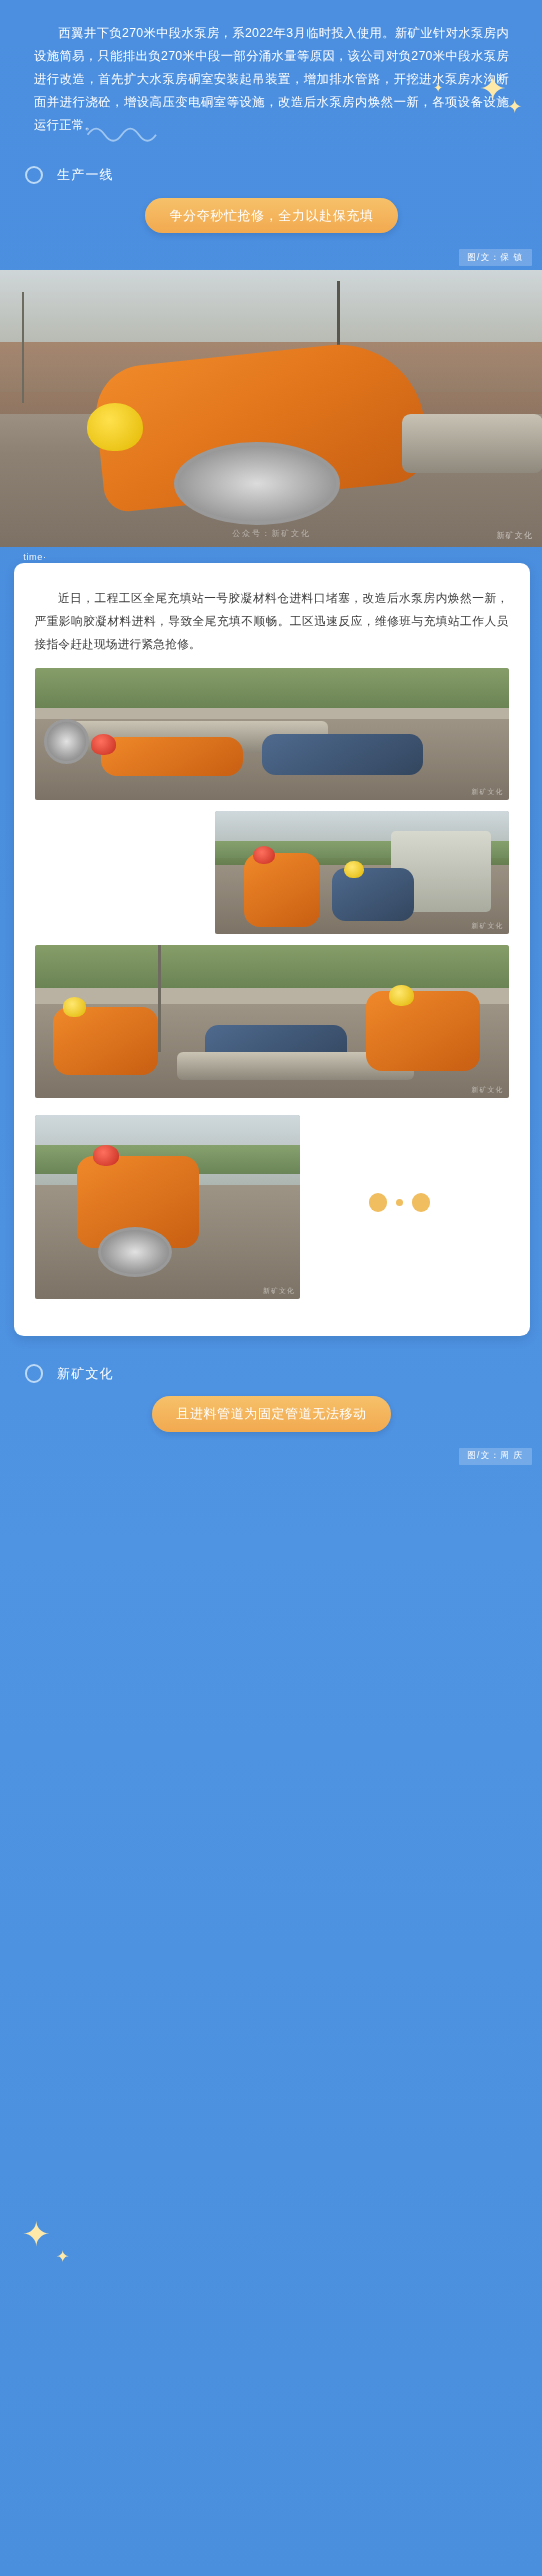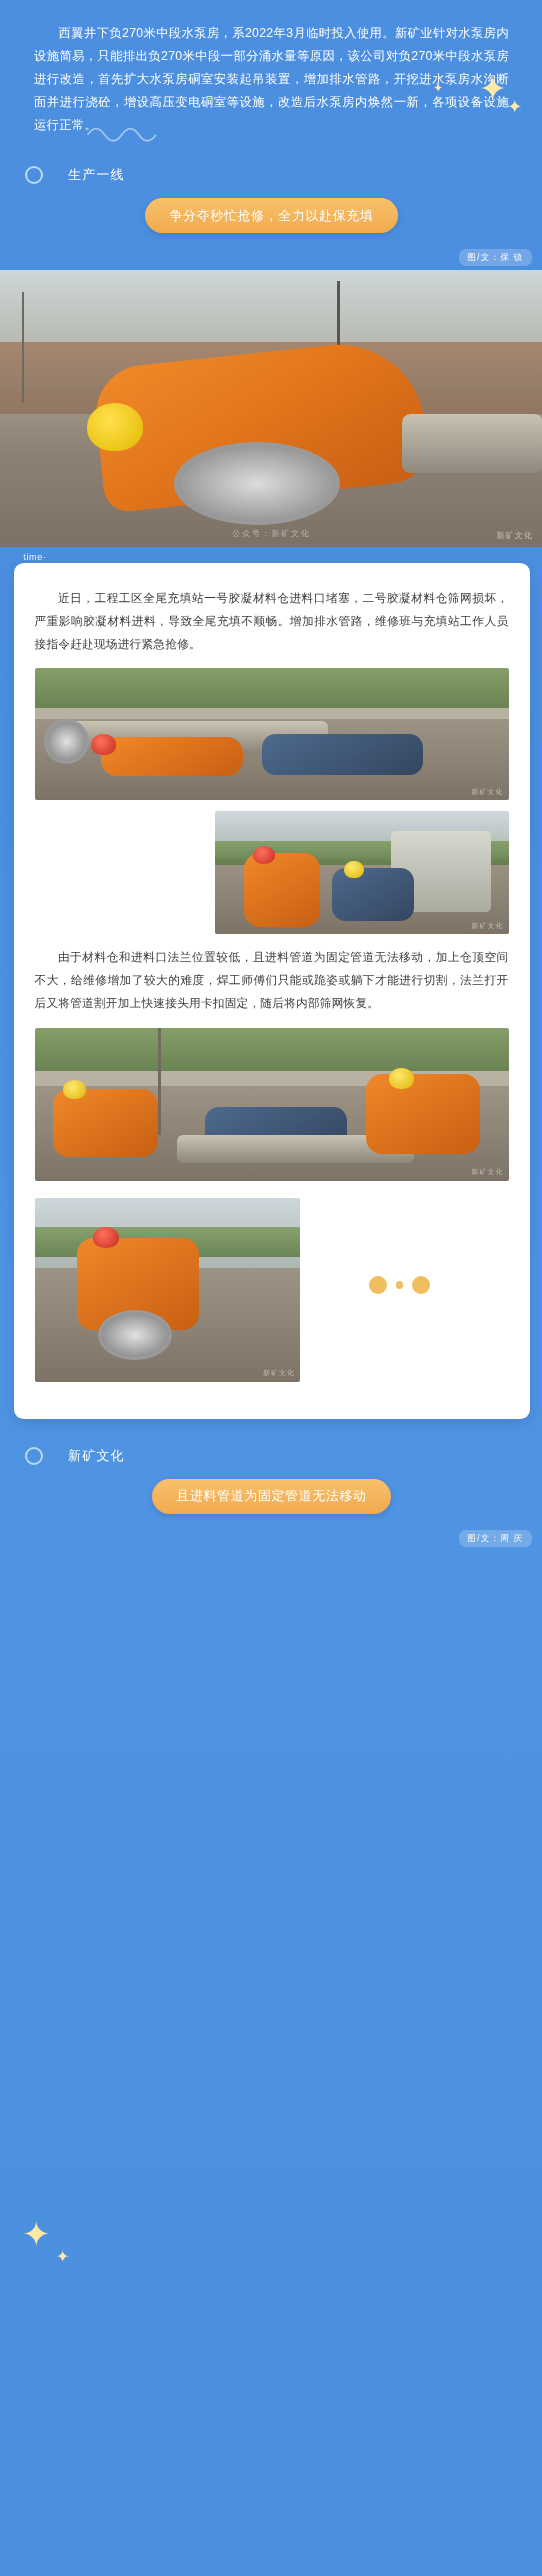--- a/index.html
+++ b/index.html
@@ -41,21 +41,21 @@
     line-height: 23px;
     text-align: justify;
     text-indent: 2em;
     letter-spacing: 0.3px;
   }
 
   
   .section-head {
     display: flex;
     align-items: center;
-    gap: 25px;
+    gap: 14px;
     padding: 23px 0 0 24.6px;
     position: relative;
     z-index: 4;
   }
   .section-head .ring {
     width: 18.4px; height: 18.4px;
     border-radius: 50%;
     border: 2.5px solid #bcd9f5;
     background: transparent;
     flex: 0 0 auto;
@@ -90,21 +90,21 @@
     display: flex;
     justify-content: flex-end;
     padding: 0 11px 3.7px 0;
   }
   .credit {
     background: rgba(255,255,255,.22);
     color: #ffffff;
     font-size: 8.6px;
     letter-spacing: 1.2px;
     padding: 2.5px 8.6px;
-    border-radius: 7px;
+    border-radius: 1px;
   }
 
   
   .hero-photo {
     width: 543px;
     height: 277px;
     position: relative;
     overflow: hidden;
     background: #b6b0a4;
   }
@@ -311,21 +311,21 @@
   <span class="hero-flange"></span>
   <span class="hero-pipe"></span>
   <figcaption class="hero-watermark-c">公众号：新矿文化</figcaption>
   <figcaption class="hero-watermark">新矿文化</figcaption>
 </figure>
 
 <article class="card">
 
   <span class="time-stamp">time·</span>
 
-  <p>近日，工程工区全尾充填站一号胶凝材料仓进料口堵塞，二号胶凝材料仓筛网损坏，严重影响胶凝材料进料，导致全尾充填不顺畅。增加排水管路，维修班与充填站工作人员接指令赶赴现场进行紧急抢修。</p>
+  <p>近日，工程工区全尾充填站一号胶凝材料仓进料口堵塞，改造后水泵房内焕然一新，严重影响胶凝材料进料，导致全尾充填不顺畅。工区迅速反应，维修班与充填站工作人员接指令赶赴现场进行紧急抢修。</p>
 
   <figure class="photo ph-wide">
     <span class="p-gnd"></span>
     <span class="p-green" style="top:0; height:30%;"></span>
     <span class="p-pipe" style="left:4%; top:40%; width:58%; height:32px;"></span>
     <span class="p-orange" style="left:14%; top:52%; width:30%; height:39px;"></span>
     <span class="p-blue" style="left:48%; top:50%; width:34%; height:41px;"></span>
     <span class="p-helmet red" style="left:12%; top:50%; width:24.6px; height:21px;"></span>
     <span class="p-flange" style="left:2%; top:38%; width:45px; height:45px;"></span>
     <span class="p-mark">新矿文化</span>
@@ -336,21 +336,20 @@
     <span class="p-gnd"></span>
     <span class="p-green" style="top:24%; height:20%;"></span>
     <span class="p-tank" style="right:6%; top:16%; width:34%; height:66%;"></span>
     <span class="p-orange" style="left:10%; top:34%; width:26%; height:74px;"></span>
     <span class="p-blue" style="left:40%; top:46%; width:28%; height:53px;"></span>
     <span class="p-helmet red" style="left:13%; top:28%; width:22px; height:18.4px;"></span>
     <span class="p-helmet" style="left:44%; top:40%; width:19.6px; height:17px;"></span>
     <span class="p-mark">新矿文化</span>
   </figure>
 
-  <p>由于材料仓和进料口法兰位置较低，且进料管道为固定管道无法移动，加上仓顶空间不大，给维修增加了较大的难度，焊工师傅们只能或跪姿或躺下才能进行切割，法兰打开后又将管道割开加上快速接头用卡扣固定，随后将内部筛网恢复。</p>
 
   <figure class="photo ph-pair">
     <span class="p-gnd"></span>
     <span class="p-green" style="top:0; height:28%;"></span>
     <span class="p-scaff" style="left:26%; top:0; width:3.7px; height:70%;"></span>
     <span class="p-orange" style="left:4%; top:40%; width:22%; height:68px;"></span>
     <span class="p-helmet" style="left:6%; top:34%; width:23px; height:19.6px;"></span>
     <span class="p-blue" style="left:36%; top:52%; width:30%; height:43px;"></span>
     <span class="p-pipe" style="left:30%; top:70%; width:50%; height:28px;"></span>
     <span class="p-orange" style="right:6%; top:30%; width:24%; height:80px;"></span>

